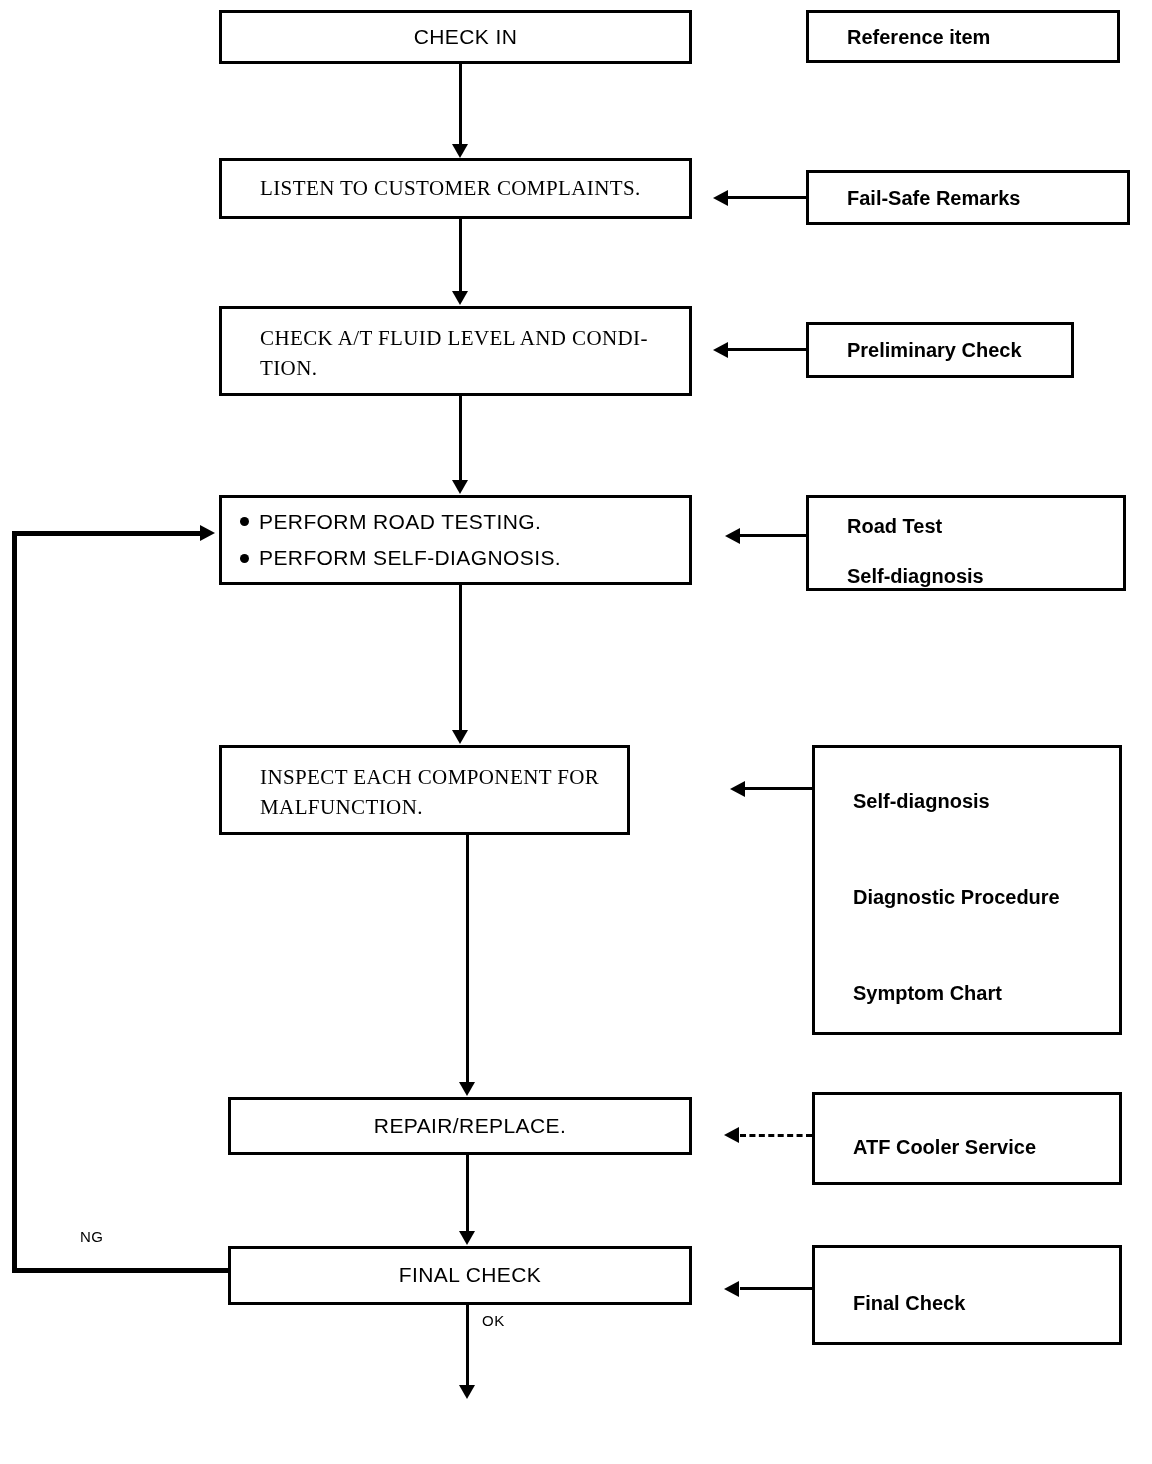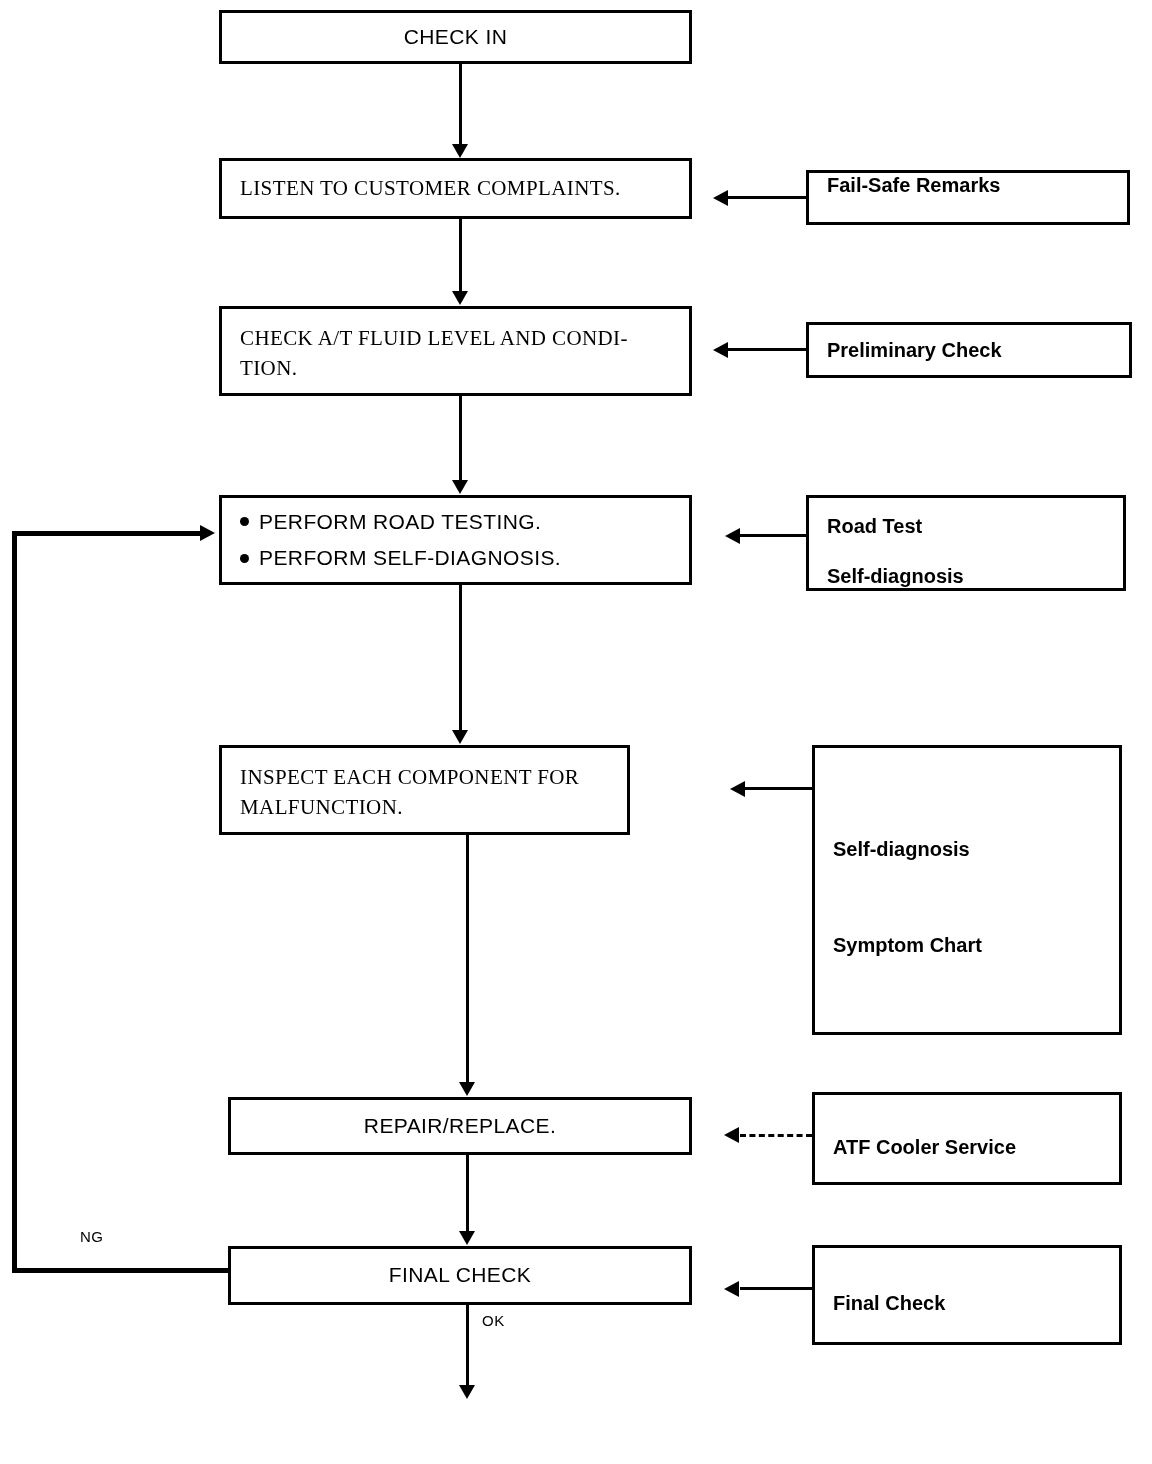--- a/index.html
+++ b/index.html
@@ -19,20 +19,21 @@
 
   
   .box {
     position: absolute;
     box-sizing: border-box;
     border: 3px solid #000;
     background: #fff;
     display: flex;
     flex-direction: column;
     justify-content: center;
+    padding-left: 20px;
   }
 
   
   .proc-text {
     font-family: "Liberation Sans", sans-serif;
     font-size: 21px;
     font-weight: 500;
     letter-spacing: 0.4px;
     color: #000;
     line-height: 1.45;
@@ -170,36 +171,40 @@
 
   <div class="box" style="left:228px; top:1097px; width:464px; height:58px;">
     <div class="proc-text proc-center">REPAIR/REPLACE.</div>
   </div>
 
   <div class="box" style="left:228px; top:1246px; width:464px; height:59px;">
     <div class="proc-text proc-center">FINAL CHECK</div>
   </div>
 
 
-
-  <div class="box ref-box" style="left:806px; top:170px; width:324px; height:55px; padding-top:0; justify-content:flex-start;">
+  <div class="box ref-box" style="left:806px; top:10px; width:314px; height:53px; padding-top:0; justify-content:center;">
+    <div class="ref-text ref-line">Reference item</div>
+  </div>
+
+  <div class="box ref-box" style="left:806px; top:170px; width:324px; height:55px; padding-top:0; justify-content:center;">
     <div class="ref-text ref-line">Fail-Safe Remarks</div>
   </div>
 
-  <div class="box ref-box" style="left:806px; top:322px; width:326px; height:56px; padding-top:0; ">
+  <div class="box ref-box" style="left:806px; top:322px; width:268px; height:56px; padding-top:0; ">
     <div class="ref-text ref-line">Preliminary Check</div>
   </div>
 
   <div class="box ref-box" style="left:806px; top:495px; width:320px; height:96px; padding-top:16px;">
     <div class="ref-text ref-line">Road Test</div>
     <div class="ref-text ref-line">Self-diagnosis</div>
   </div>
 
   <div class="box ref-box" style="left:812px; top:745px; width:310px; height:290px; padding-top:14px;">
     <div class="ref-text ref-gap-lg">Self-diagnosis</div>
+    <div class="ref-text ref-gap-lg">Diagnostic Procedure</div>
     <div class="ref-text ref-gap-lg">Symptom Chart</div>
   </div>
 
   <div class="box ref-box" style="left:812px; top:1092px; width:310px; height:93px; padding-top:16px;">
     <div class="ref-text ref-line">ATF Cooler Service</div>
   </div>
 
   <div class="box ref-box" style="left:812px; top:1245px; width:310px; height:100px; padding-top:16px;">
     <div class="ref-text ref-line">Final Check</div>
   </div>

